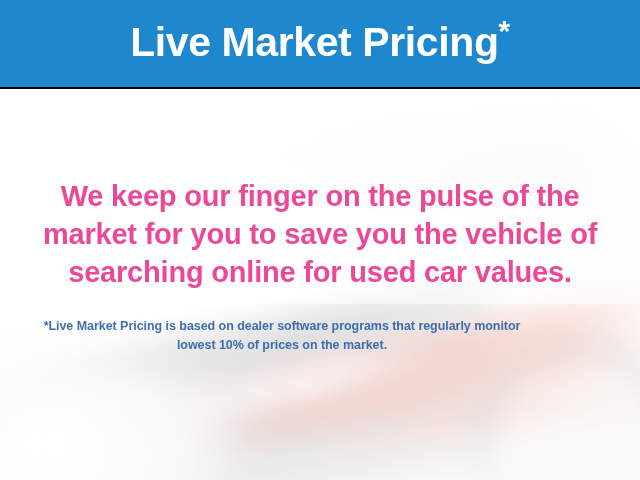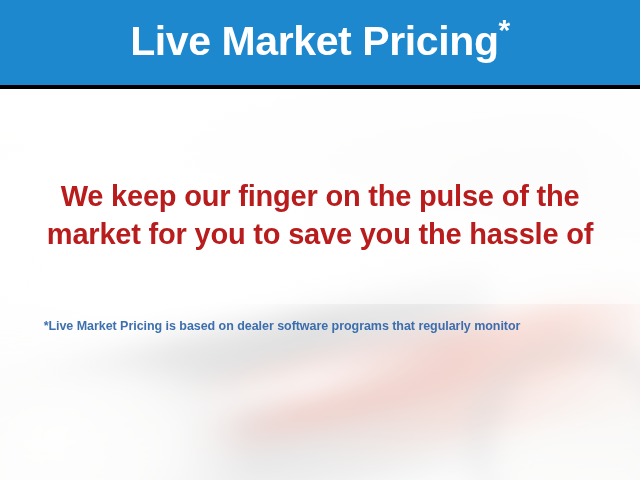--- a/index.html
+++ b/index.html
@@ -25,21 +25,21 @@
     top: 0;
     left: 0;
     width: 640px;
     height: 89px;
     background: #1e88ce;
     box-sizing: border-box;
     display: flex;
     align-items: center;
     justify-content: center;
     z-index: 5;
-    border-bottom: 4px solid #000000;
+    border-bottom: 2px solid #000000;
   }
   .banner-title {
     color: #ffffff;
     font-size: 41px;
     font-weight: bold;
     letter-spacing: -0.4px;
     line-height: 1;
     white-space: nowrap;
     text-align: center;
     margin: 0;
@@ -156,21 +156,21 @@
     width: 640px;
     height: 391px;
     z-index: 6;
   }
   .headline {
     position: absolute;
     left: 0;
     top: 88px;
     width: 640px;
     text-align: center;
-    color: #b91c1c;
+    color: #ec4899;
     font-size: 29px;
     font-weight: bold;
     line-height: 38px;
     letter-spacing: -0.2px;
     margin: 0;
     padding: 0 22px;
     box-sizing: border-box;
   }
   .headline .ln { display: block; white-space: nowrap; }
 
@@ -215,21 +215,23 @@
   </div>
 
   <div class="banner">
     <h1 class="banner-title"><span>Live Market Pricing</span><span class="star">*</span></h1>
   </div>
 
   <div class="content">
 
     <p class="headline">
       <span class="ln">We keep our finger on the pulse of the</span>
-      <span class="ln">market for you to save you the hassle of</span>
+      <span class="ln">market for you to save you the vehicle of</span>
+      <span class="ln">searching online for used car values.</span>
     </p>
 
     <p class="disclaimer">
       <span class="ln">*Live Market Pricing is based on dealer software programs that regularly monitor</span>
+      <span class="ln">lowest 10% of prices on the market.</span>
     </p>
 
   </div>
 </div>
 
 </body></html>

